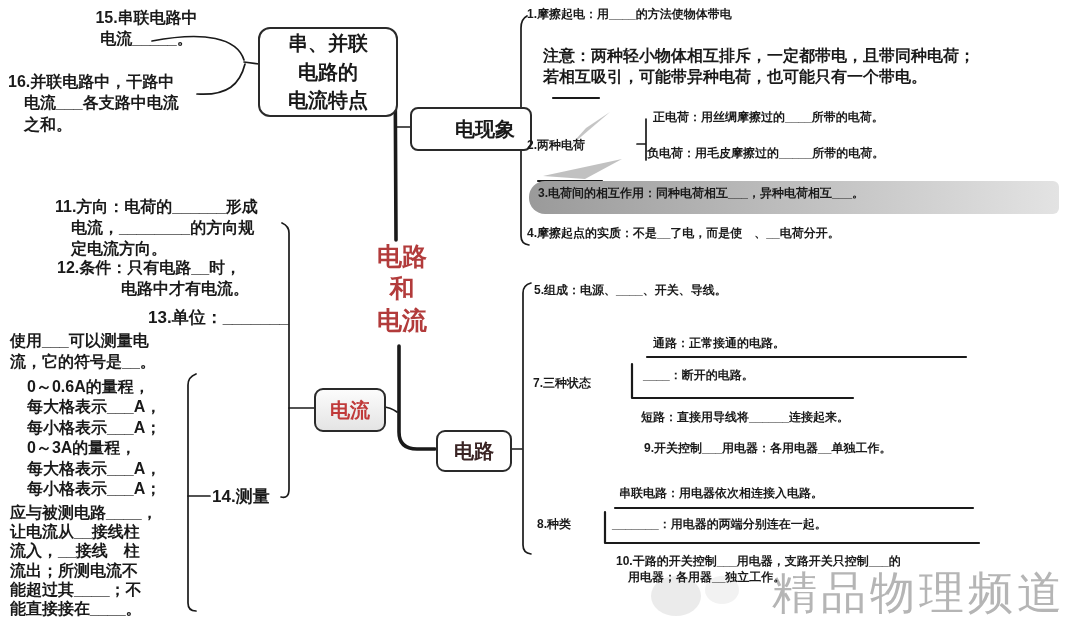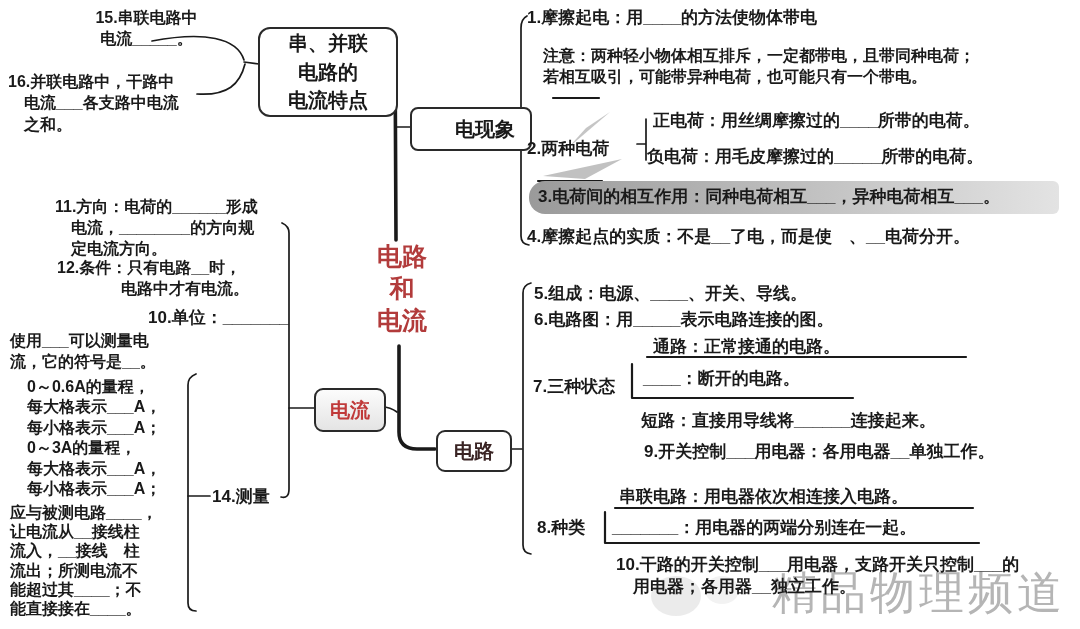--- a/index.html
+++ b/index.html
@@ -10,21 +10,21 @@
   }
   #wires{position:absolute;left:0;top:0;width:1080px;height:629px;}
   .ln{stroke:var(--ink,#222);fill:none;stroke-width:1.7;stroke-linecap:round;stroke-linejoin:round;}
   .ln-med{stroke-width:2.2;}
   .ln-thick{stroke-width:3.6;}
   .gray-shape{fill:#a6a6a6;stroke:none;}
   .txt{
     position:absolute;white-space:pre-line;font-weight:700;
     color:var(--ink,#1a1a1a);font-size:16px;line-height:1.3;
   }
-  .txt-r{font-size:17px;}
+  .txt-r{font-size:12px;}
   .node{
     position:absolute;border:2px solid #2a2a2a;border-radius:10px;background:#fff;
     display:flex;align-items:center;justify-content:center;text-align:center;
     font-weight:700;color:var(--ink,#1a1a1a);white-space:pre-line;
   }
   #node-series{left:258px;top:27px;width:136px;height:86px;font-size:20px;line-height:1.42;border-radius:12px;border-width:2.5px;}
   #node-phenomenon{left:410px;top:107px;width:90px;height:40px;font-size:20px;border-radius:8px;padding-left:28px;}
   #node-current{left:314px;top:388px;width:68px;height:40px;font-size:20px;border-radius:9px;
     color:var(--current-red,#c03a3a);background:linear-gradient(180deg,#fcfcfc,#e4e4e4);}
   #node-circuit{left:436px;top:430px;width:72px;height:38px;font-size:20px;border-radius:9px;
@@ -101,21 +101,21 @@
   <div class="txt" style="left:64px;top:8px;width:165px;text-align:center;">15.串联电路中
 电流_____。</div>
   <div class="txt" style="left:8px;top:71px;width:240px;line-height:1.33;">16.并联电路中，干路中
 　电流___各支路中电流
 　之和。</div>
   <div class="txt" style="left:55px;top:197px;width:245px;">11.方向：电荷的______形成
 　电流，________的方向规
 　定电流方向。</div>
   <div class="txt" style="left:57px;top:258px;width:235px;">12.条件：只有电路__时，
 　　　　电路中才有电流。</div>
-  <div class="txt" style="left:148px;top:307px;font-size:17px;">10.单位：_______</div>
+  <div class="txt" style="left:148px;top:307px;font-size:17px;">13.单位：_______</div>
   <div class="txt" style="left:10px;top:331px;width:200px;">使用___可以测量电
 流，它的符号是__。</div>
   <div class="txt" style="left:27px;top:377px;width:180px;line-height:1.28;">0～0.6A的量程，
 每大格表示___A，
 每小格表示___A；
 0～3A的量程，
 每大格表示___A，
 每小格表示___A；</div>
   <div class="txt" style="left:10px;top:503px;width:190px;line-height:1.2;">应与被测电路____，
 让电流从__接线柱
@@ -128,21 +128,20 @@
   <div class="txt txt-r" style="left:527px;top:7px;">1.摩擦起电：用____的方法使物体带电</div>
   <div class="txt" style="left:543px;top:46px;width:522px;font-size:16px;">注意：两种轻小物体相互排斥，一定都带电，且带同种电荷；
 若相互吸引，可能带异种电荷，也可能只有一个带电。</div>
   <div class="txt txt-r" style="left:653px;top:110px;">正电荷：用丝绸摩擦过的____所带的电荷。</div>
   <div class="txt txt-r" style="left:527px;top:138px;">2.两种电荷</div>
   <div class="txt txt-r" style="left:647px;top:146px;">负电荷：用毛皮摩擦过的_____所带的电荷。</div>
   <div class="txt txt-r" style="left:538px;top:186px;">3.电荷间的相互作用：同种电荷相互___，异种电荷相互___。</div>
   <div class="txt txt-r" style="left:527px;top:226px;">4.摩擦起点的实质：不是__了电，而是使　、__电荷分开。</div>
 
   <div class="txt txt-r" style="left:534px;top:283px;">5.组成：电源、____、开关、导线。</div>
-  <div class="txt txt-r" style="left:534px;top:309px;">6.电路图：用_____表示电路连接的图。</div>
   <div class="txt txt-r" style="left:653px;top:336px;">通路：正常接通的电路。</div>
   <div class="txt txt-r" style="left:533px;top:376px;">7.三种状态</div>
   <div class="txt txt-r" style="left:643px;top:368px;">____：断开的电路。</div>
   <div class="txt txt-r" style="left:641px;top:410px;">短路：直接用导线将______连接起来。</div>
   <div class="txt txt-r" style="left:644px;top:441px;">9.开关控制___用电器：各用电器__单独工作。</div>
   <div class="txt txt-r" style="left:619px;top:486px;">串联电路：用电器依次相连接入电路。</div>
   <div class="txt txt-r" style="left:537px;top:517px;">8.种类</div>
   <div class="txt txt-r" style="left:612px;top:517px;">_______：用电器的两端分别连在一起。</div>
   <div class="txt txt-r" style="left:616px;top:554px;width:432px;">10.干路的开关控制___用电器，支路开关只控制___的
 　用电器；各用器__独立工作。</div>

